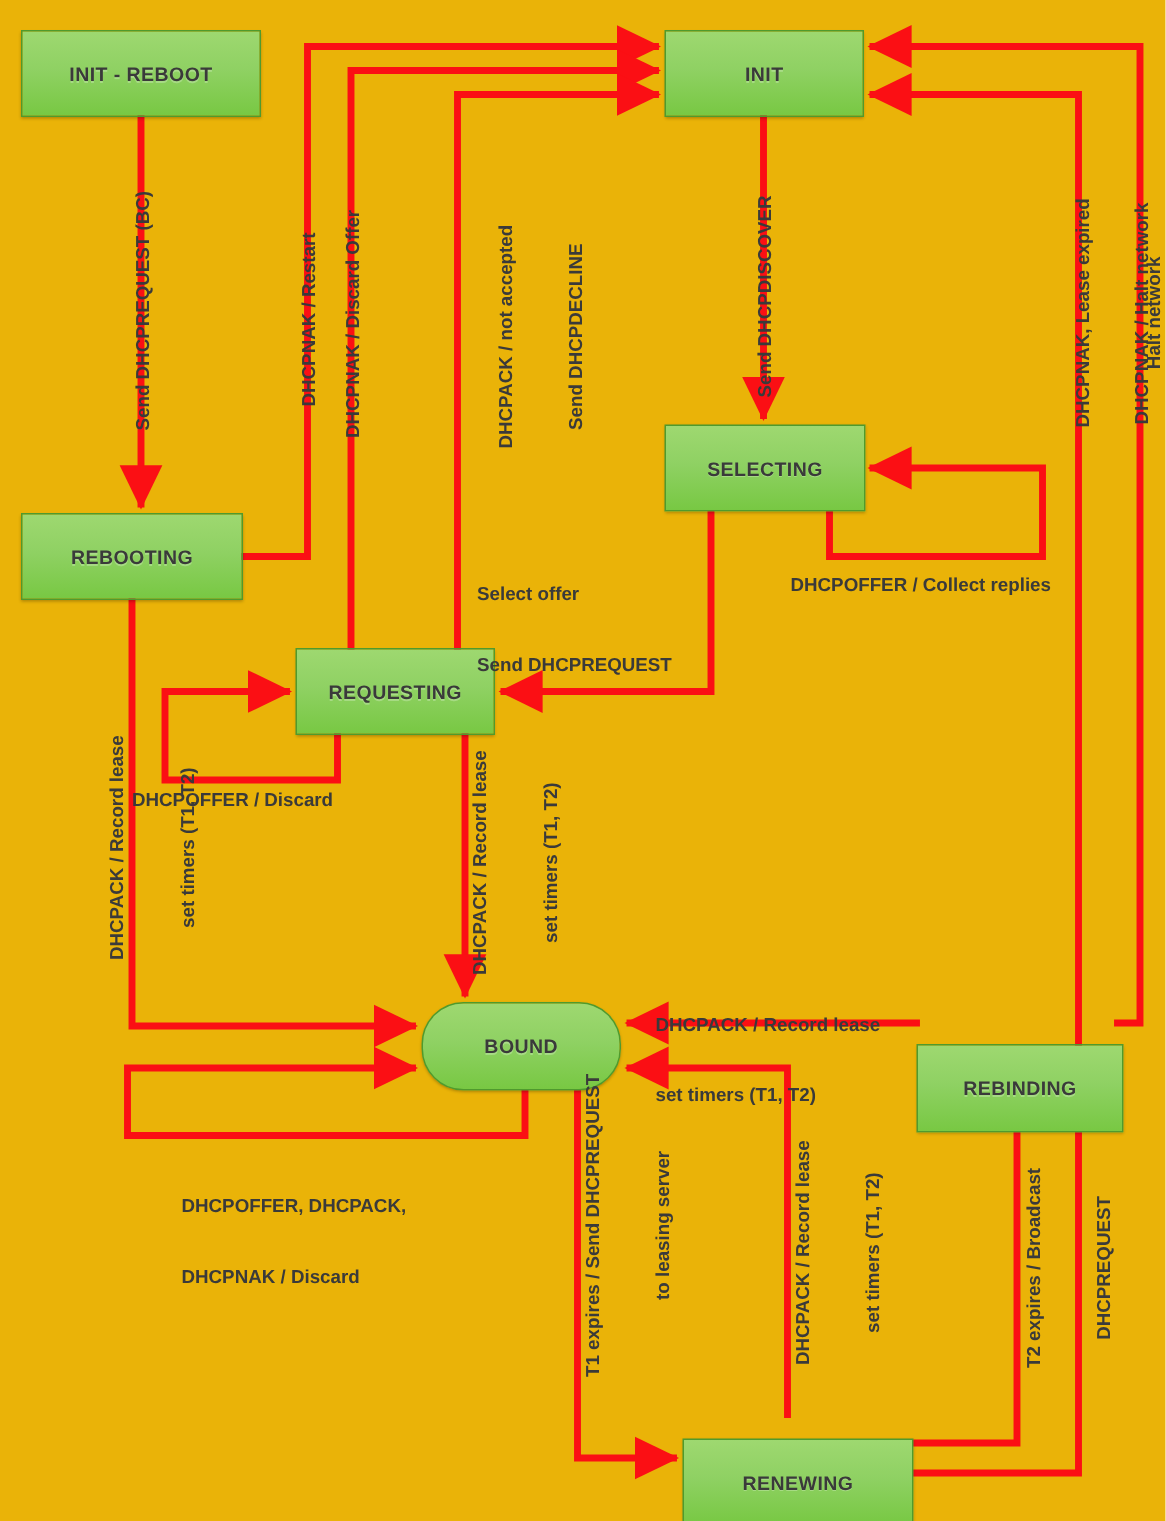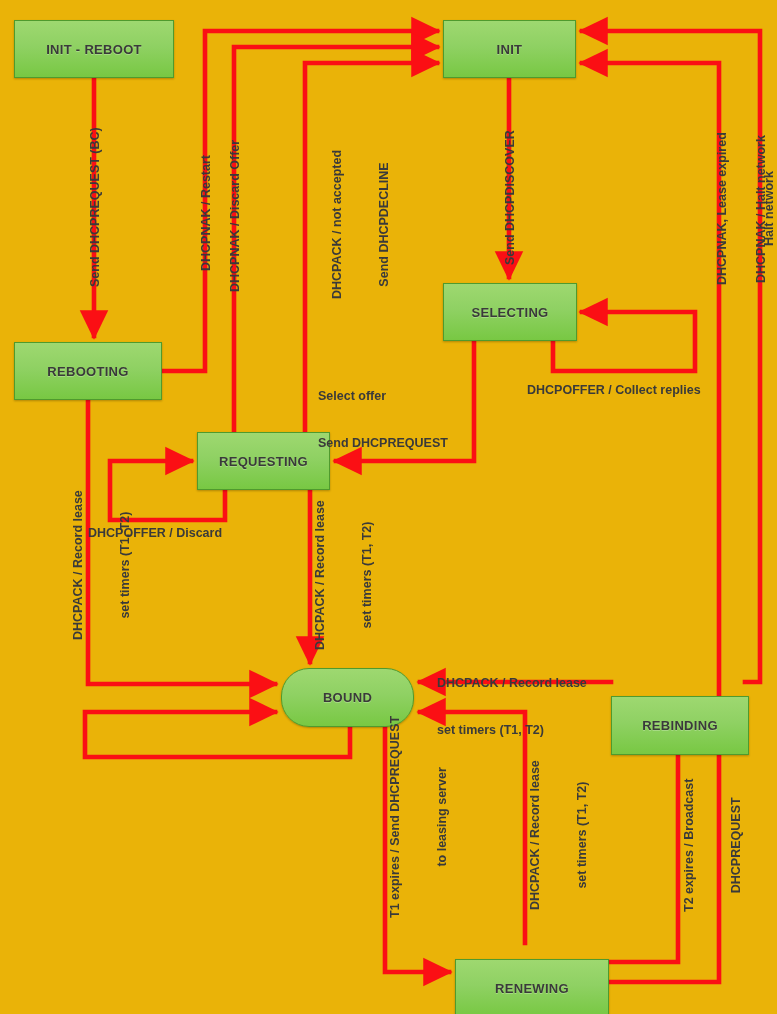--- a/index.html
+++ b/index.html
@@ -171,20 +171,24 @@
   <div class="lbl v" style="left:40px;top:640px;">
     <div>DHCPACK / Record lease</div>
     <div>set timers (T1, T2)</div>
   </div>
 
   <div class="lbl v" style="left:282px;top:650px;">
     <div>DHCPACK / Record lease</div>
     <div>set timers (T1, T2)</div>
   </div>
 
+  <div class="lbl h" style="left:121px;top:766px;width:200px;">
+    <div>DHCPOFFER, DHCPACK,</div>
+    <div>DHCPNAK / Discard</div>
+  </div>
 
   <div class="lbl v" style="left:357px;top:918px;">
     <div>T1 expires / Send DHCPREQUEST</div>
     <div>to leasing server</div>
   </div>
 
   <div class="lbl v" style="left:497px;top:910px;">
     <div>DHCPACK / Record lease</div>
     <div>set timers (T1, T2)</div>
   </div>

